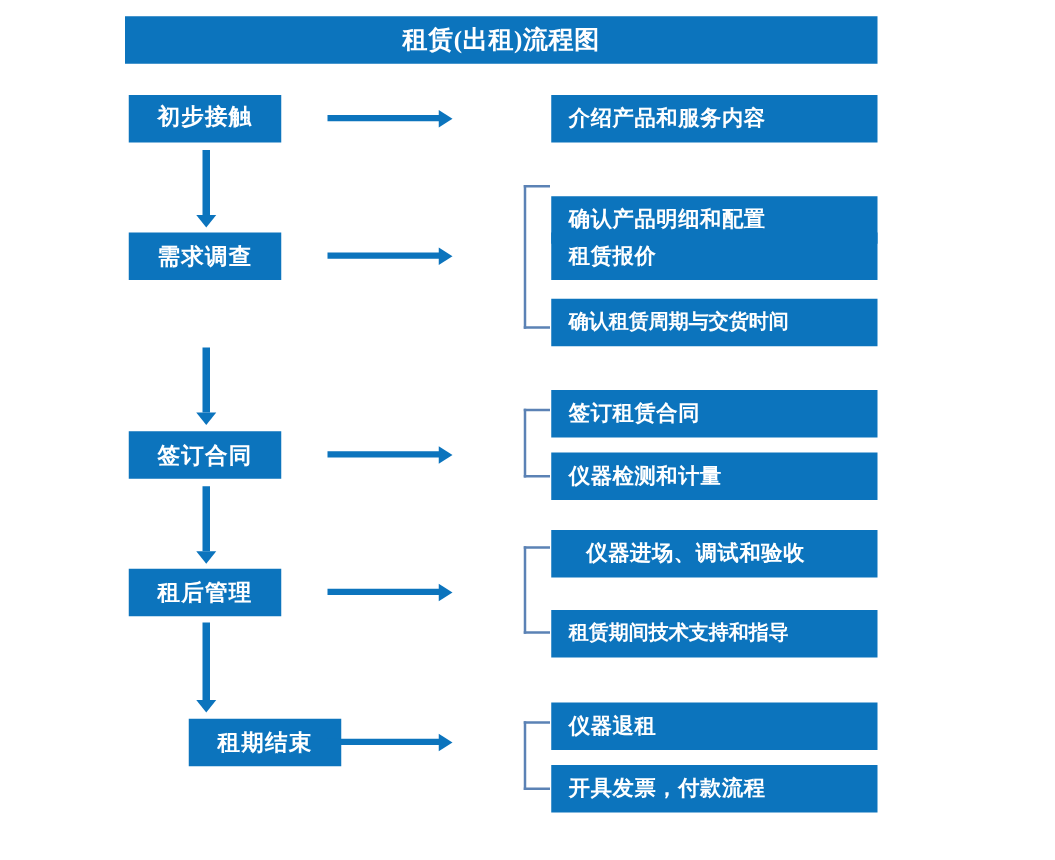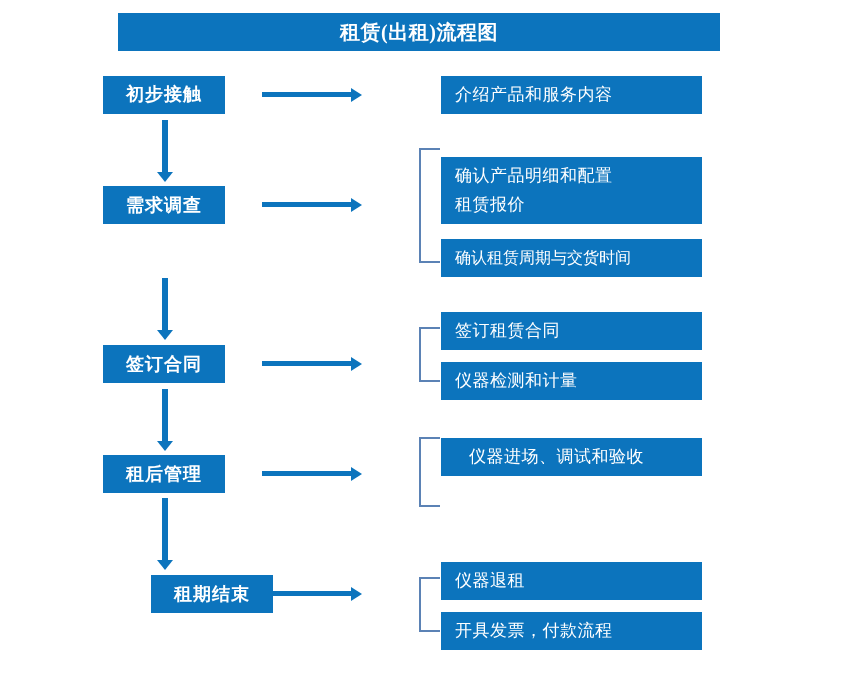--- a/index.html
+++ b/index.html
@@ -28,21 +28,20 @@
     width: 602px;
     height: 38px;
     background: #0c74bd;
     color: #ffffff;
     font-size: 20px;
     font-weight: bold;
     line-height: 38px;
     text-align: center;
     letter-spacing: 0.5px;
     white-space: nowrap;
-    margin-left: 18px;
   }
 
   
   .stage-box {
     position: absolute;
     left: 103px;
     width: 122px;
     height: 38px;
     background: #0c74bd;
     color: #ffffff;
@@ -56,21 +55,21 @@
 
   
   .task-box {
     position: absolute;
     left: 441px;
     width: 261px;
     height: 38px;
     background: #0c74bd;
     color: #ffffff;
     font-size: 17px;
-    font-weight: normal;
+    font-weight: bold;
     line-height: 38px;
     text-align: left;
     padding-left: 14px;
     box-sizing: border-box;
     letter-spacing: 0.5px;
     white-space: nowrap;
     overflow: hidden;
   }
   .task-box.tight {
     font-size: 16px;
@@ -212,20 +211,21 @@
   <div class="task-box" style="top:133px;margin-top:24px;">确认产品明细和配置</div>
 
   <div class="task-box" style="top:186px;">租赁报价</div>
 
   <div class="task-box tight" style="top:239px;">确认租赁周期与交货时间</div>
 
   <div class="task-box" style="top:312px;">签订租赁合同</div>
 
   <div class="task-box" style="top:362px;">仪器检测和计量</div>
 
-  <div class="task-box" style="top:438px;padding-left:28px;">仪器进场、调试和验收</div>
-
+  <div class="task-box" style="top:424px;padding-left:28px;">仪器进场、调试和验收</div>
+
+  <div class="task-box tight" style="top:488px;">租赁期间技术支持和指导</div>
 
   <div class="task-box" style="top:562px;">仪器退租</div>
 
   <div class="task-box" style="top:612px;">开具发票，付款流程</div>
 
 </div>
 
 </body></html>

